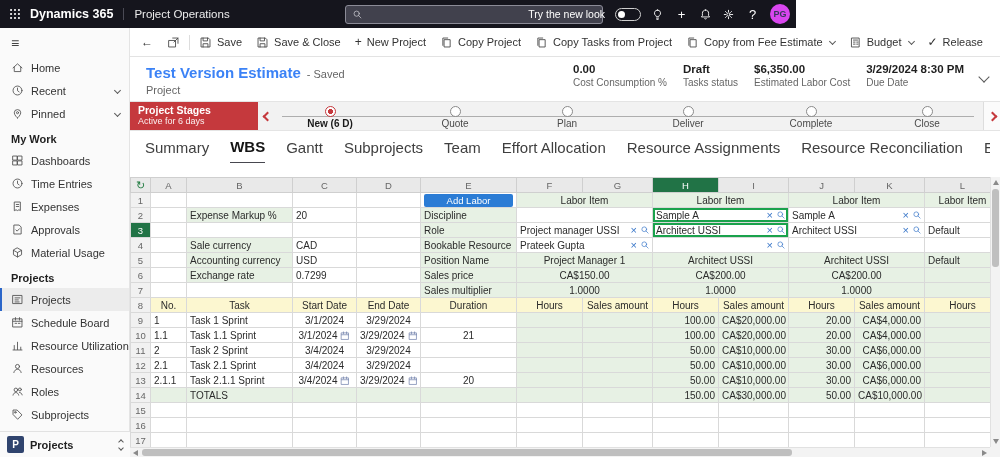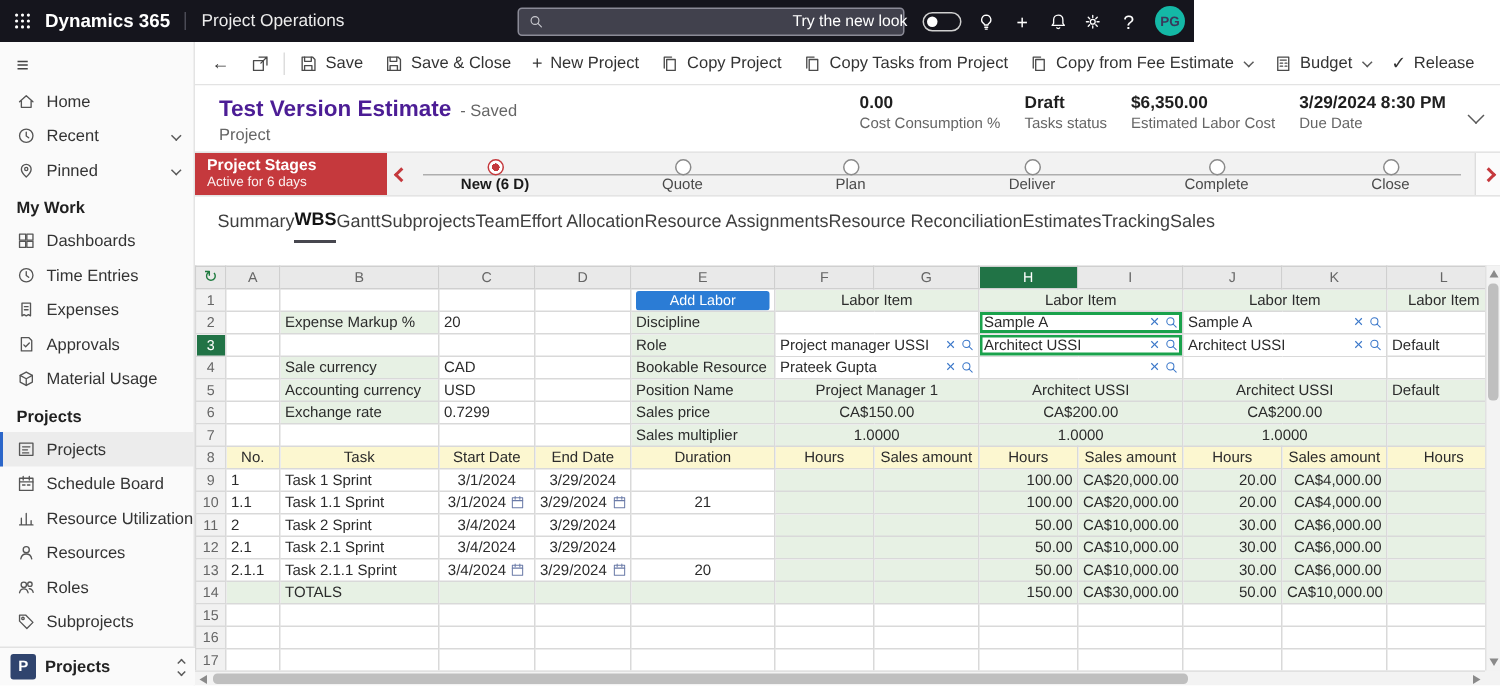--- a/index.html
+++ b/index.html
@@ -17,21 +17,21 @@
   .brand { font-size:12.5px; font-weight:700; margin-right:10px; white-space:nowrap; }
   .appname { font-size:11.5px; color:#ececec; border-left:1px solid #4a4a55; padding-left:10px; white-space:nowrap; }
   .search { position:absolute; left:345px; top:5px; width:258px; height:19px; background:#41414d; border:1px solid #8b8b97; border-radius:3px; display:flex; align-items:center; padding:0 6px; gap:5px; color:#c9c9cf; }
   .search svg { width:11px; height:11px; }
   .search input { background:transparent; border:0; outline:0; color:#ddd; font-size:11px; width:100%; font-family:inherit; }
   .tb-right { position:absolute; right:6px; top:0; height:28px; display:flex; align-items:center; gap:10px; }
   .newlook { font-size:10.5px; white-space:nowrap; }
   .toggle { width:26px; height:13px; border:1px solid #cfcfcf; border-radius:7px; position:relative; }
   .toggle::after { content:""; position:absolute; left:2px; top:2px; width:7px; height:7px; border-radius:50%; background:#fff; }
   .tb-glyph { font-size:13px; width:15px; text-align:center; }
-  .avatar { width:20px; height:20px; border-radius:50%; background:#14b8a6; color:#39395c; font-size:9px; font-weight:700; display:flex; align-items:center; justify-content:center; }
+  .avatar { width:20px; height:20px; border-radius:50%; background:#d946ef; color:#39395c; font-size:9px; font-weight:700; display:flex; align-items:center; justify-content:center; }
 
   
   .cmdbar { position:absolute; left:130px; top:28px; right:0; height:29px; background:#fff; border-bottom:1px solid #e3e3e3; display:flex; align-items:center; padding:0 4px; color:#333; overflow:hidden; }
   .cbi { display:flex; align-items:center; gap:5px; font-size:11px; padding:0 7px; height:100%; white-space:nowrap; cursor:pointer; }
   .cbi .glyph { font-size:12px; }
   .cb-sep { width:1px; height:15px; background:#ddd; margin:0 2px; flex-shrink:0; }
   .cbi .chev { width:5px; height:5px; margin-left:2px; margin-bottom:2px; }
 
   
   .sidebar { position:absolute; left:0; top:28px; width:130px; bottom:0; background:#fafafa; border-right:1px solid #e4e4e4; padding-top:2px; font-size:11px; color:#333; }
@@ -43,21 +43,21 @@
   .sb-chev { position:absolute; right:9px; top:9px; width:5px; height:5px; }
   .sbfoot { position:absolute; left:0; bottom:0; width:130px; height:26px; background:#fafafa; border-top:1px solid #e2e2e2; display:flex; align-items:center; gap:6px; padding:0 7px; }
   .pbox { width:17px; height:17px; background:#30446e; color:#fff; font-size:10px; font-weight:700; display:flex; align-items:center; justify-content:center; border-radius:2px; flex-shrink:0; }
   .sbfoot .lbl { font-weight:700; font-size:11px; color:#222; }
   .updown { margin-left:auto; display:flex; flex-direction:column; gap:2px; }
   .updown .chev { width:4px; height:4px; border-width:1.2px; }
 
   
   .tblock { position:absolute; left:130px; top:57px; right:0; height:44px; background:#fff; }
   .ttl-row { position:absolute; left:16px; top:7px; display:flex; align-items:baseline; gap:6px; white-space:nowrap; }
-  .ttl { font-size:15px; font-weight:700; color:#4c1d95; }
+  .ttl { font-size:15px; font-weight:700; color:#3b82f6; }
   .saved { font-size:11px; color:#666; }
   .entity { position:absolute; left:16px; top:27px; font-size:11px; color:#666; }
   .hfields { position:absolute; right:36px; top:6px; display:flex; gap:16px; }
   .hf { white-space:nowrap; }
   .hf .v { font-size:11.5px; font-weight:600; color:#1f1f1f; }
   .hf .l { font-size:10px; color:#666; margin-top:2px; }
   .hcollapse { position:absolute; right:12px; top:16px; width:8px; height:8px; border-width:1.6px; }
 
   
   .bpf { position:absolute; left:130px; top:101px; right:0; height:30px; background:#f2f2f2; border-top:1px solid #e4e4e4; border-bottom:1px solid #e4e4e4; }
@@ -67,21 +67,21 @@
   .bpf-collapse { position:absolute; left:134px; top:11px; }
   .bpf-line { position:absolute; left:152px; right:26px; top:14px; height:1px; background:#aeaeae; }
   .stage { position:absolute; top:4px; width:110px; margin-left:-55px; text-align:center; cursor:pointer; }
   .stage .dot { width:11px; height:11px; border-radius:50%; border:1.5px solid #8a8a8a; background:#fff; margin:0 auto; }
   .stage.active .dot { border-color:#c5393d; background:radial-gradient(circle, #c5393d 0 2.5px, #fff 2.6px); }
   .stage .slbl { font-size:10px; color:#4a4a4a; margin-top:1px; }
   .stage.active .slbl { font-weight:700; color:#1a1a1a; }
   .bpf-next { position:absolute; right:0; top:0; width:17px; height:100%; background:#fbfbfb; border-left:1px solid #ddd; display:flex; align-items:center; justify-content:center; cursor:pointer; }
 
   
-  .tabs { position:absolute; left:145px; top:131px; right:10px; height:32px; display:flex; align-items:center; font-size:12px; color:#3f3f3f; white-space:nowrap; overflow:hidden; }
+  .tabs { position:absolute; left:145px; top:131px; right:10px; height:32px; display:flex; gap:21px; align-items:center; font-size:15px; color:#3f3f3f; white-space:nowrap; overflow:hidden; }
   .tab { padding:7px 0; cursor:pointer; }
   .tab.active { font-weight:700; color:#141414; border-bottom:2px solid #47474f; }
 
   
   table.sheet { position:absolute; left:130px; top:177px; width:870px; border-collapse:collapse; table-layout:fixed; font-size:10px; color:#2b2b2b; }
   .sheet td, .sheet th { border:1px solid #d9d9d9; height:15px; padding:0 3px; overflow:hidden; white-space:nowrap; font-weight:400; line-height:13px; vertical-align:middle; }
   .colhdr th { background:#e9e9e9; border-color:#cfcfcf; color:#666; font-size:9.5px; text-align:center; padding:0; }
   .rowhdr { background:#f1f1f1; border-color:#cfcfcf; color:#666; font-size:9.5px; text-align:center; padding:0; }
   .corner { background:#e9e9e9; }
   .hsel { background:#217346 !important; color:#fff !important; }

